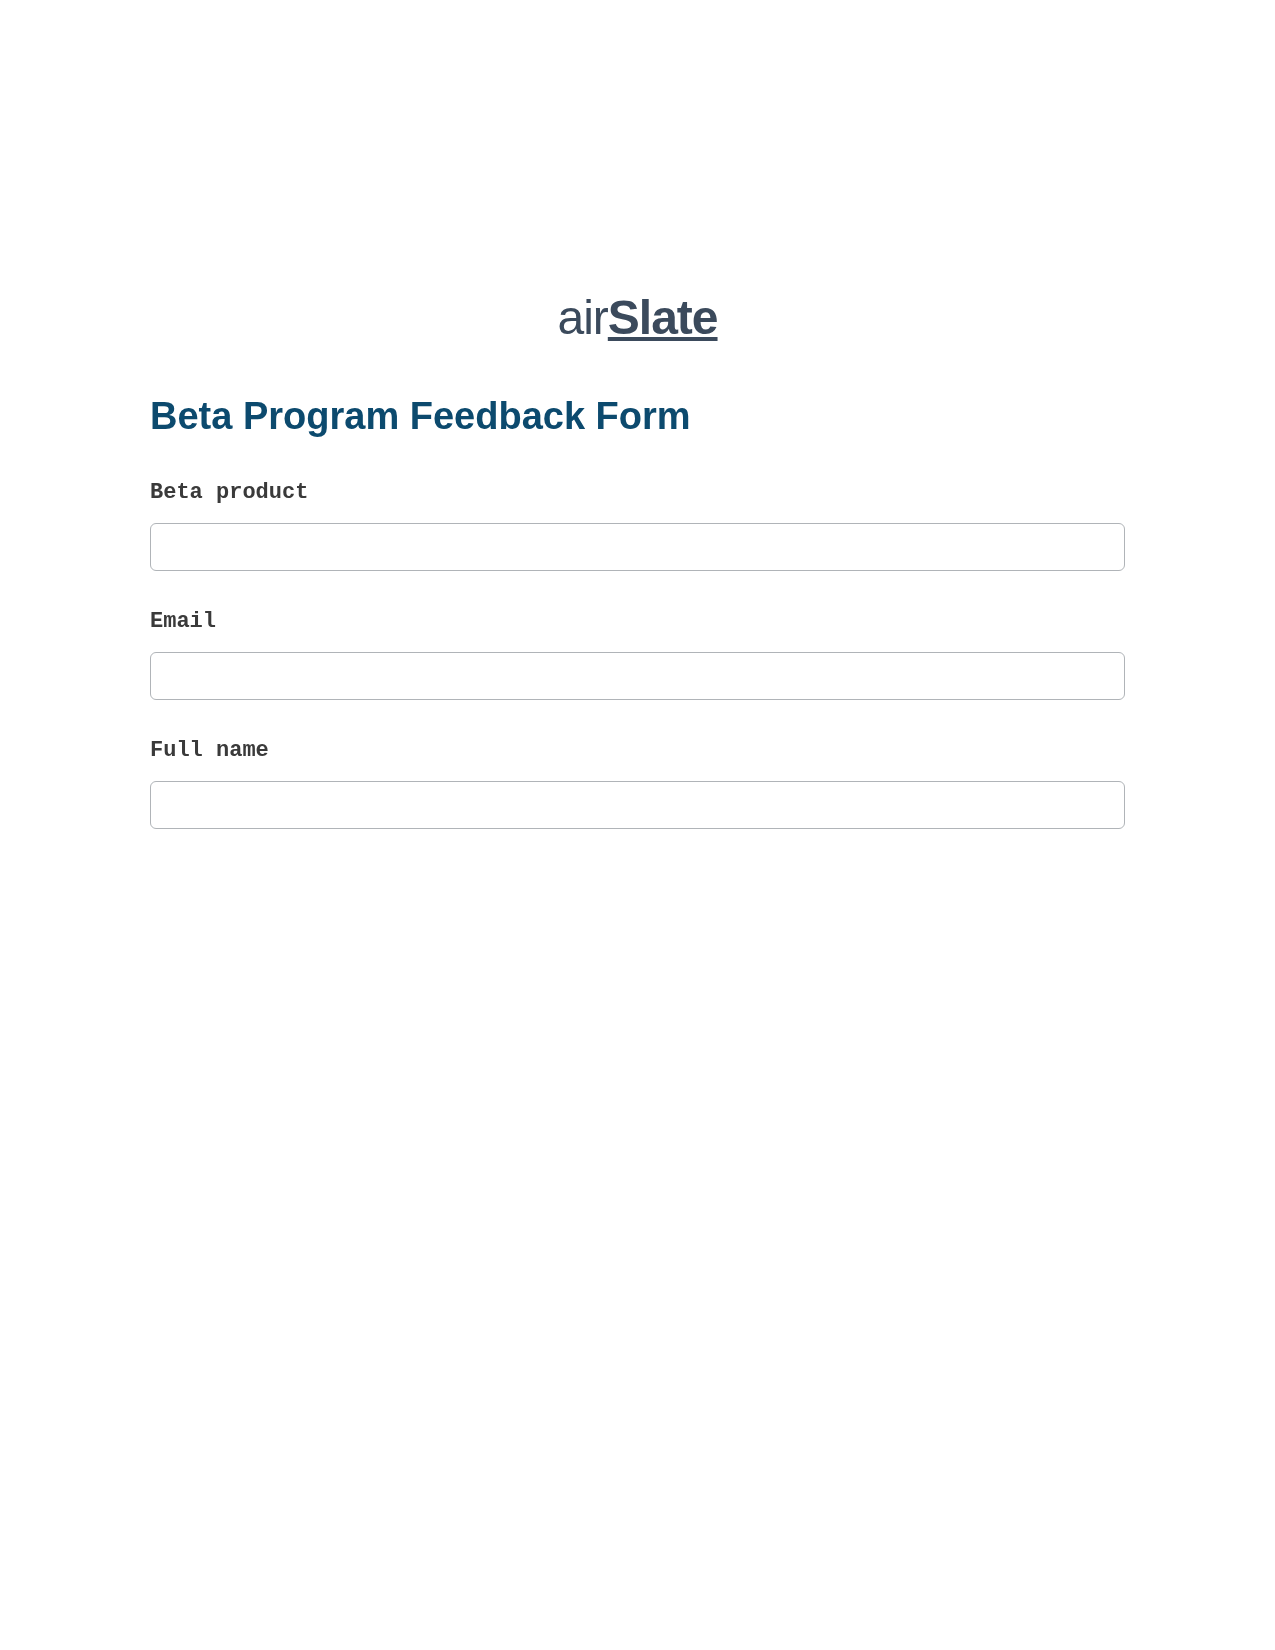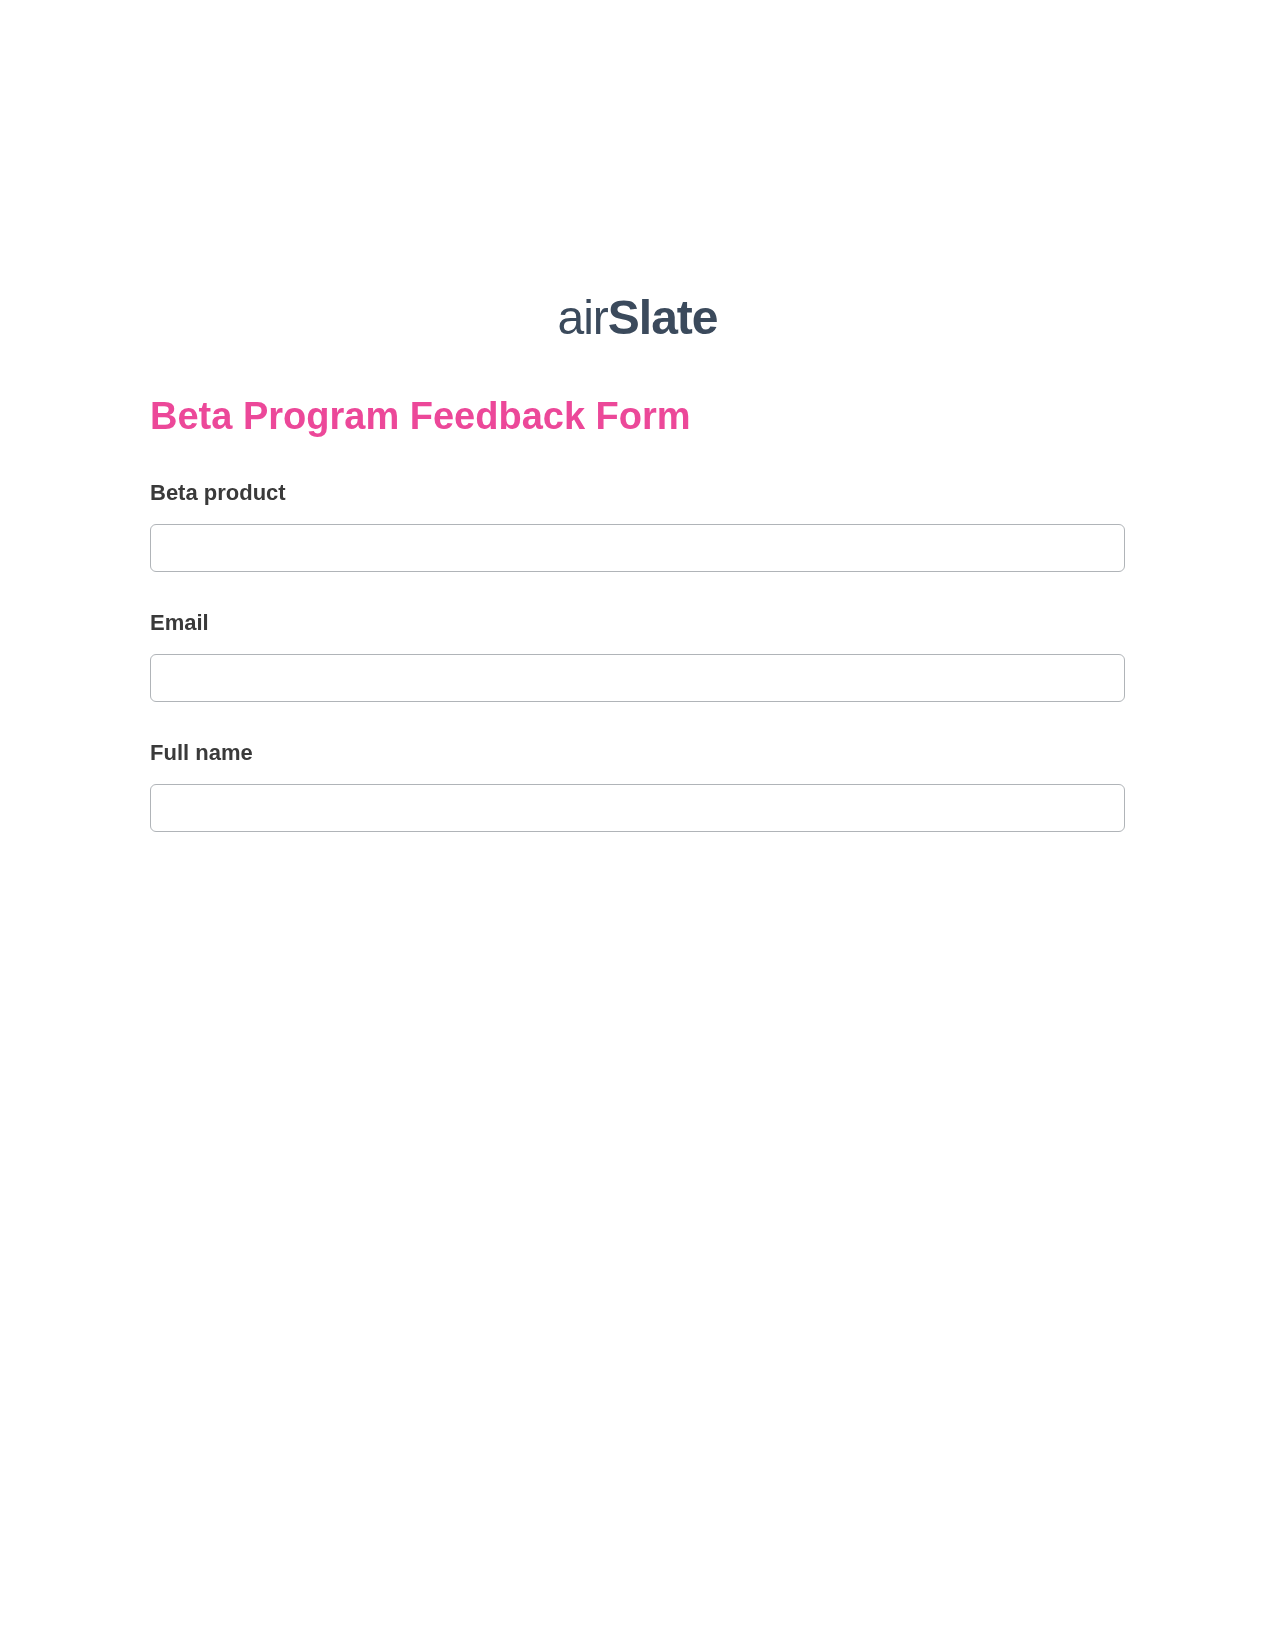--- a/index.html
+++ b/index.html
@@ -26,36 +26,38 @@
       font-size: 48px;
       font-weight: 700;
       color: #3b4a5c;
       letter-spacing: -1px;
     }
     .logo-text .air {
       font-weight: 400;
     }
     .logo-text .slate {
       font-weight: 700;
+      text-decoration: underline;
     }
     .form-title {
       font-size: 38px;
       font-weight: 700;
-      color: #ec4899;
+      color: #0c4a6e;
       margin-bottom: 42px;
     }
     .field-group {
       margin-bottom: 38px;
     }
     .field-label {
       display: block;
       font-size: 22px;
       font-weight: 700;
       color: #3a3a3a;
       margin-bottom: 18px;
+      font-family: Liberation Mono, monospace;
     }
     .field-input {
       width: 100%;
       height: 48px;
       border: 1px solid #b0b4b8;
       border-radius: 6px;
       padding: 0 14px;
       font-size: 18px;
       background: #ffffff;
       color: #333333;

